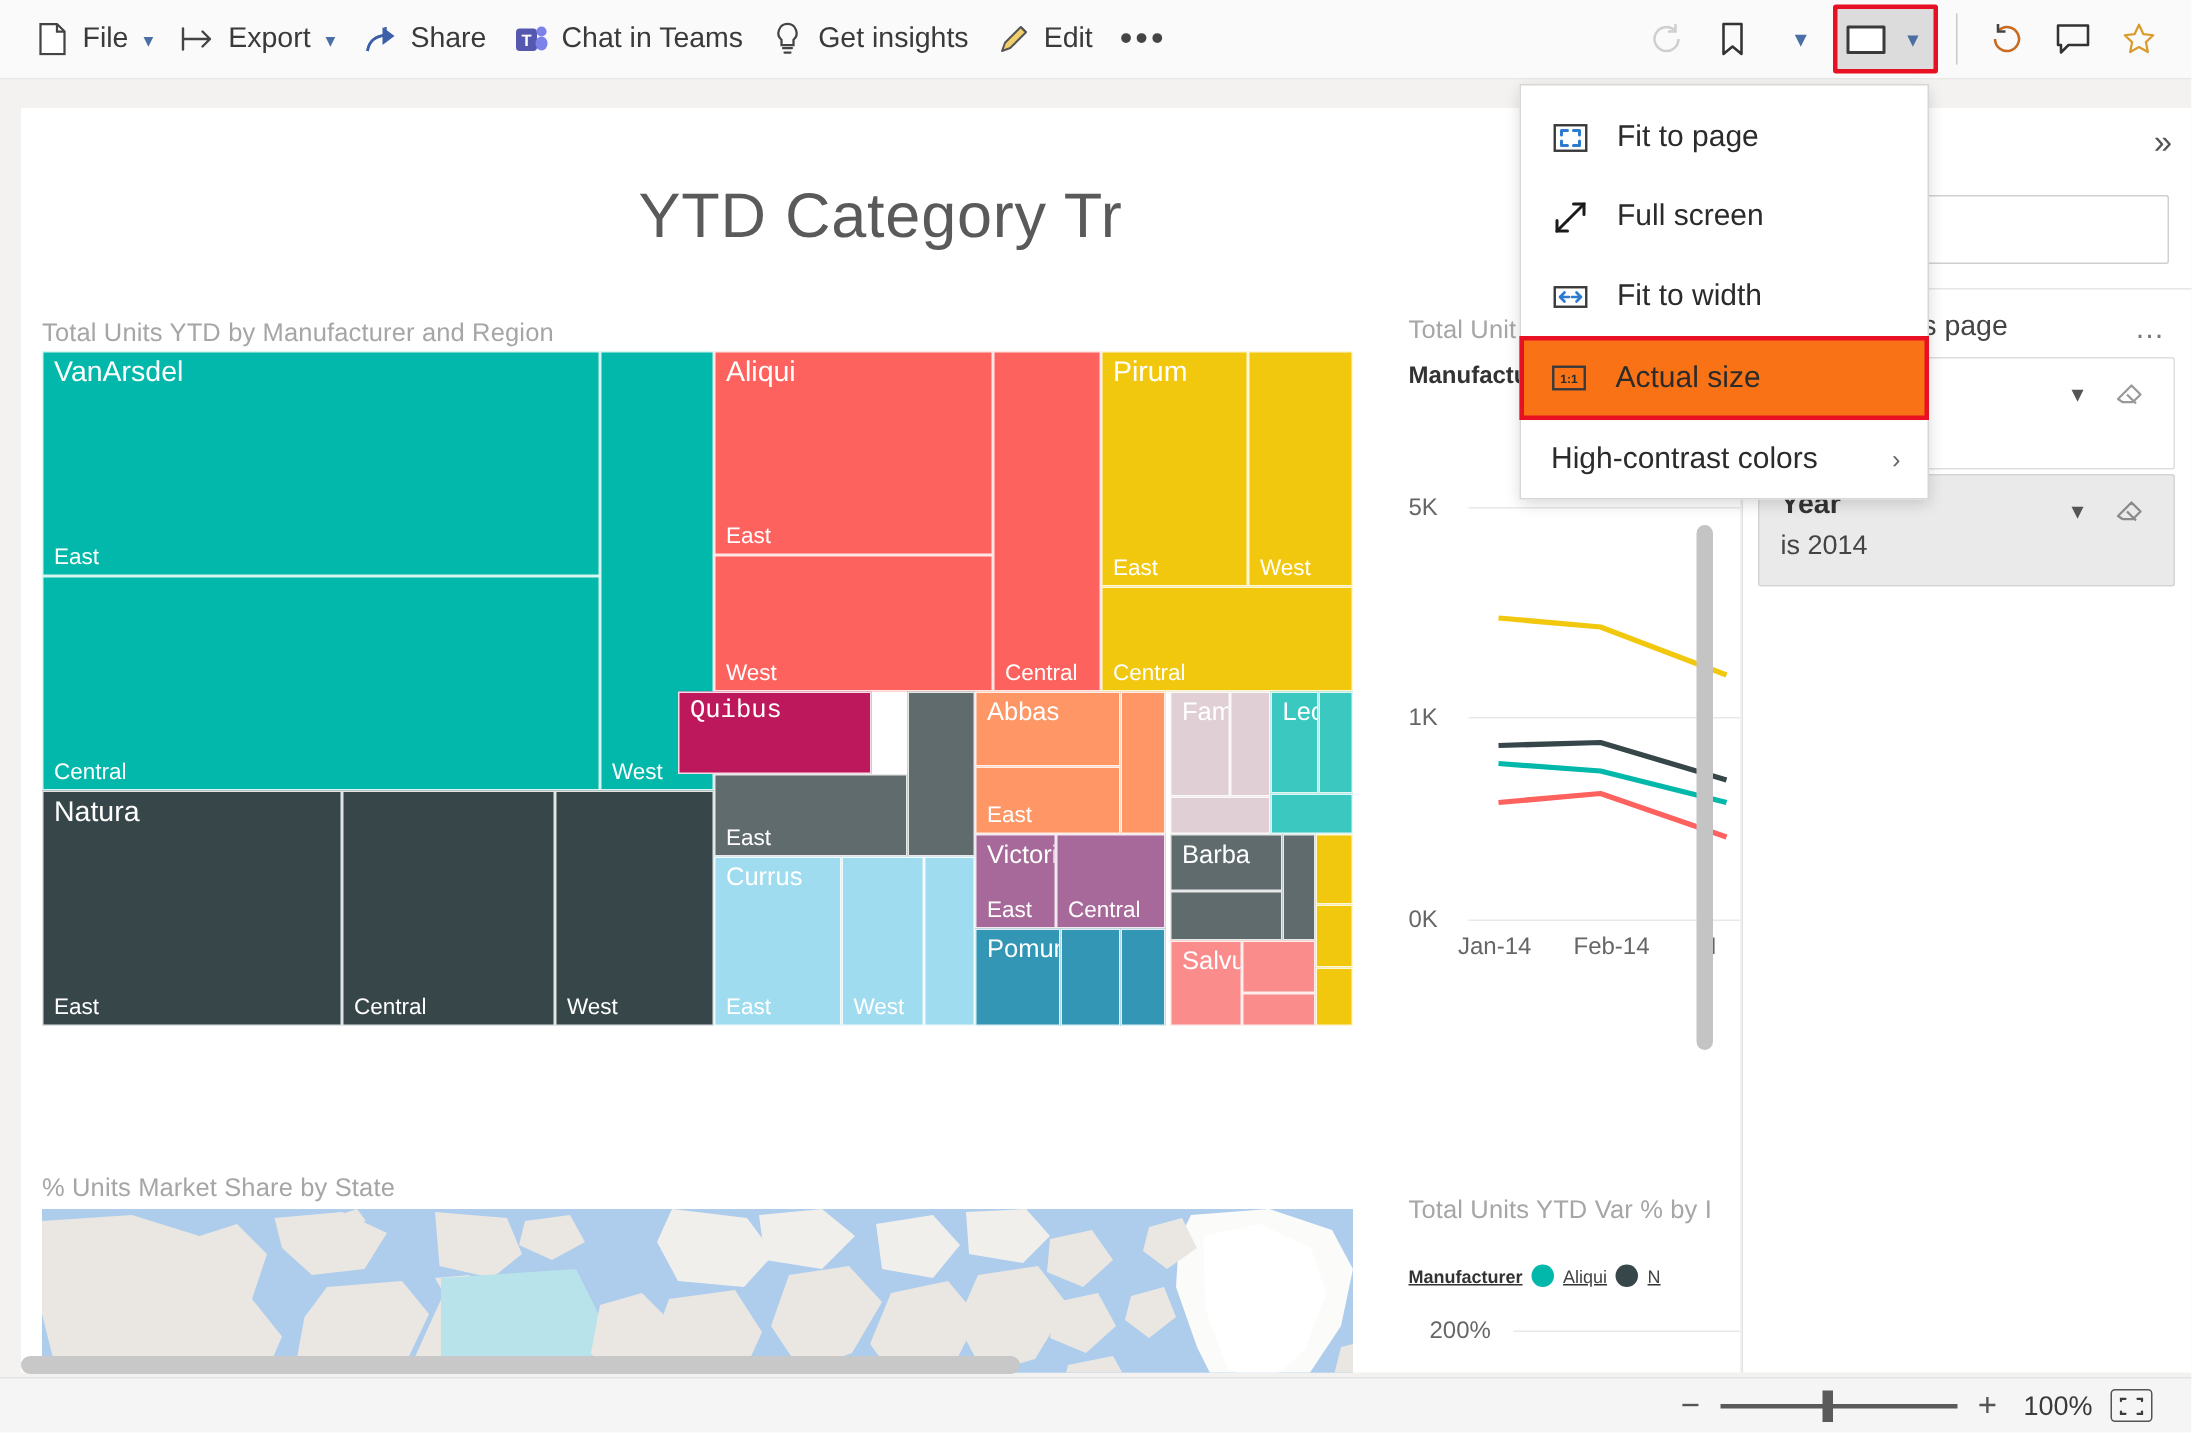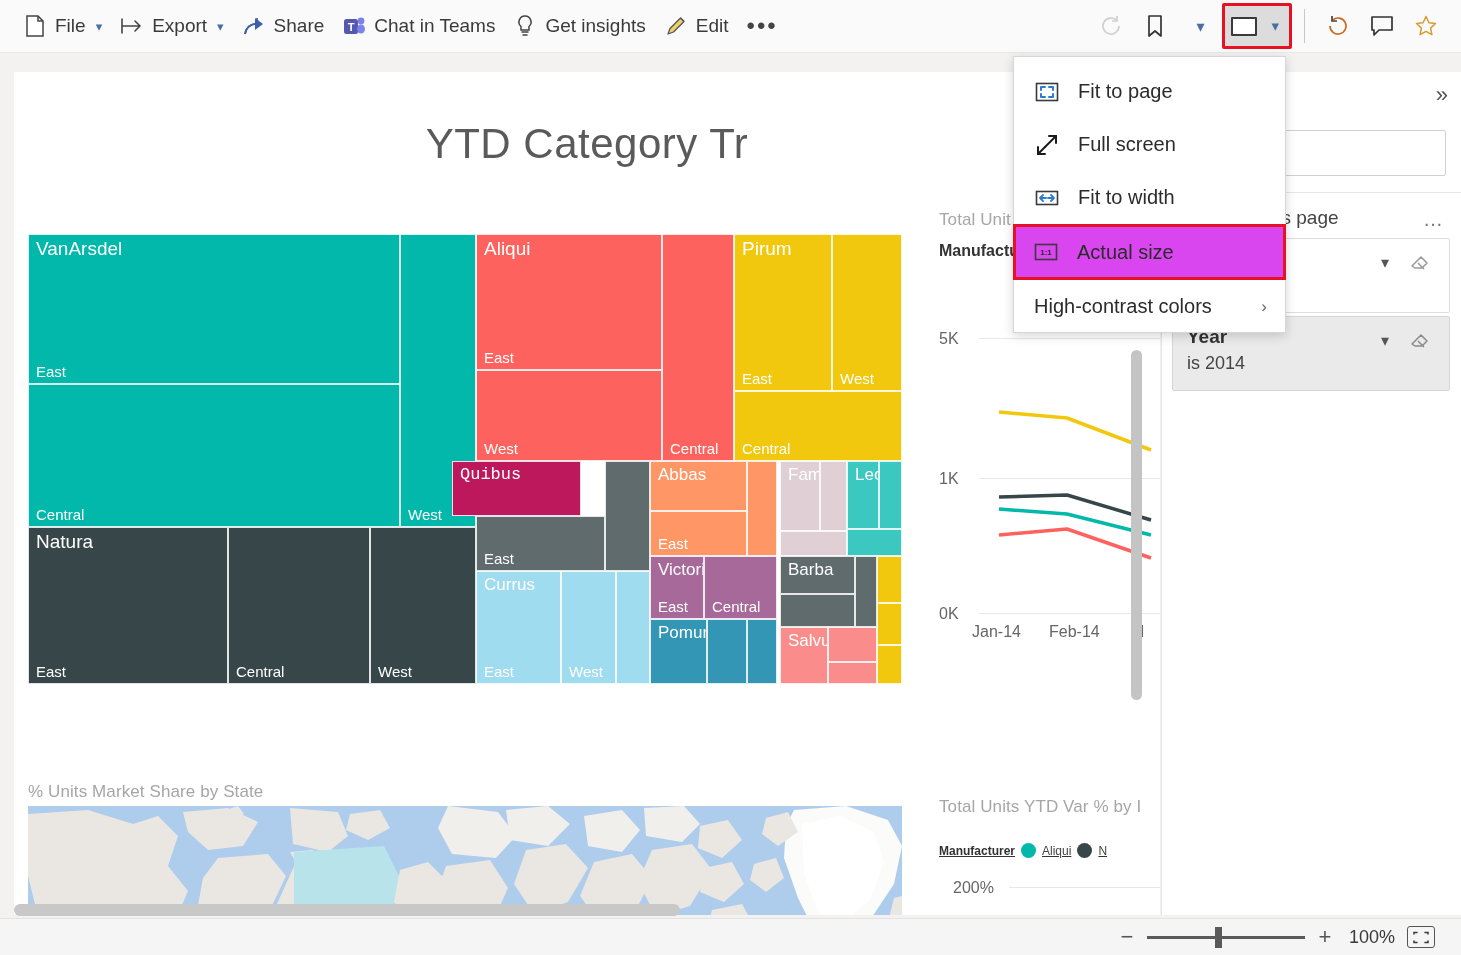--- a/index.html
+++ b/index.html
@@ -46,21 +46,21 @@
   }
   .menu-item {
     display: flex; align-items: center; height: 53px; padding-left: 20px;
     font-size: 20px; color: #2b2b2b; cursor: pointer; position: relative;
   }
   .menu-item .mi-ico {
     width: 26px; height: 26px; display: inline-flex; align-items: center;
     justify-content: center; margin-right: 18px; flex: none;
   }
   .menu-item.selected {
-    background: #d946ef; border: 3px solid #e81123;
+    background: #f97316; border: 3px solid #e81123;
     margin: 0 -1px; height: 56px; padding-left: 17px;
   }
   .mi-sub { position: absolute; right: 18px; font-size: 17px; color: #666; }
   .menu-item.noicon { padding-left: 20px; }
 
   
   .canvas {
     position: absolute; left: 14px; top: 72px; width: 1146px; height: 843px;
     background: #fff; overflow: hidden;
   }
@@ -303,20 +303,21 @@
         </span>
       </div>
     </div>
   </div>
 
   <div class="canvas">
 
     <div class="report-title">YTD Category Tr</div>
 
     <div class="treemap-wrap">
+      <div class="viz-title tm-title">Total Units YTD by Manufacturer and Region</div>
 
       <div class="treemap">
 
         <div class="tm-cell" style="left:0;top:0;width:372px;height:150px;background:#01B8AA;">
           <span class="tm-name">VanArsdel</span>
           <span class="tm-region">East</span>
         </div>
         <div class="tm-cell" style="left:0;top:150px;width:372px;height:143px;background:#01B8AA;">
           <span class="tm-region">Central</span>
         </div>

